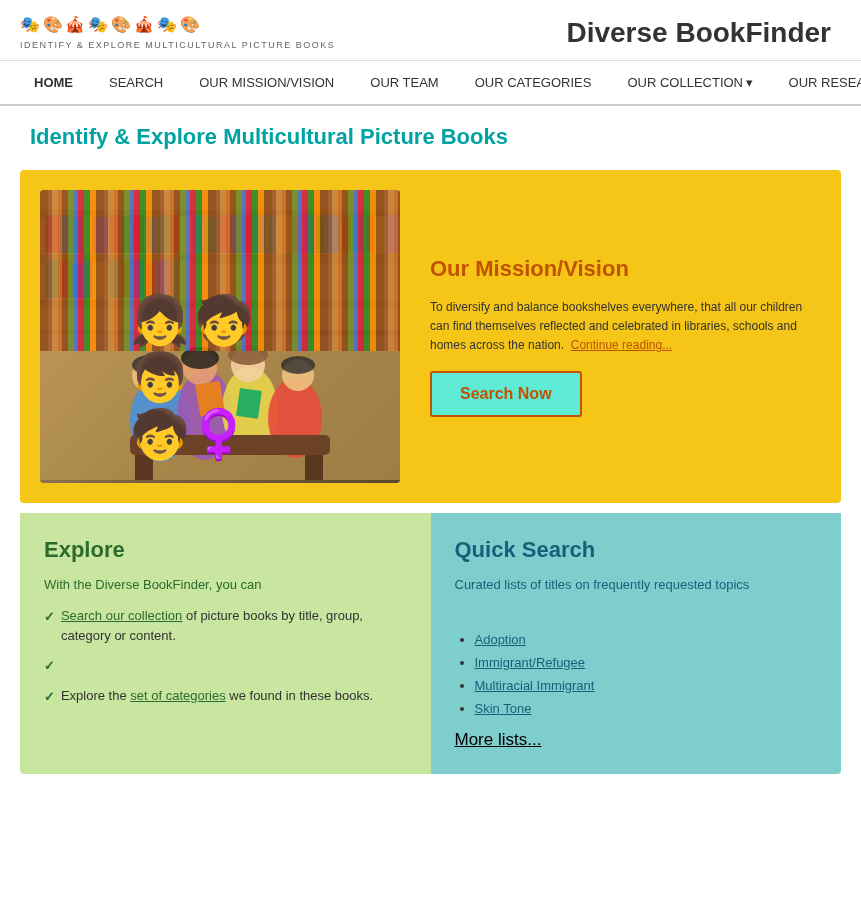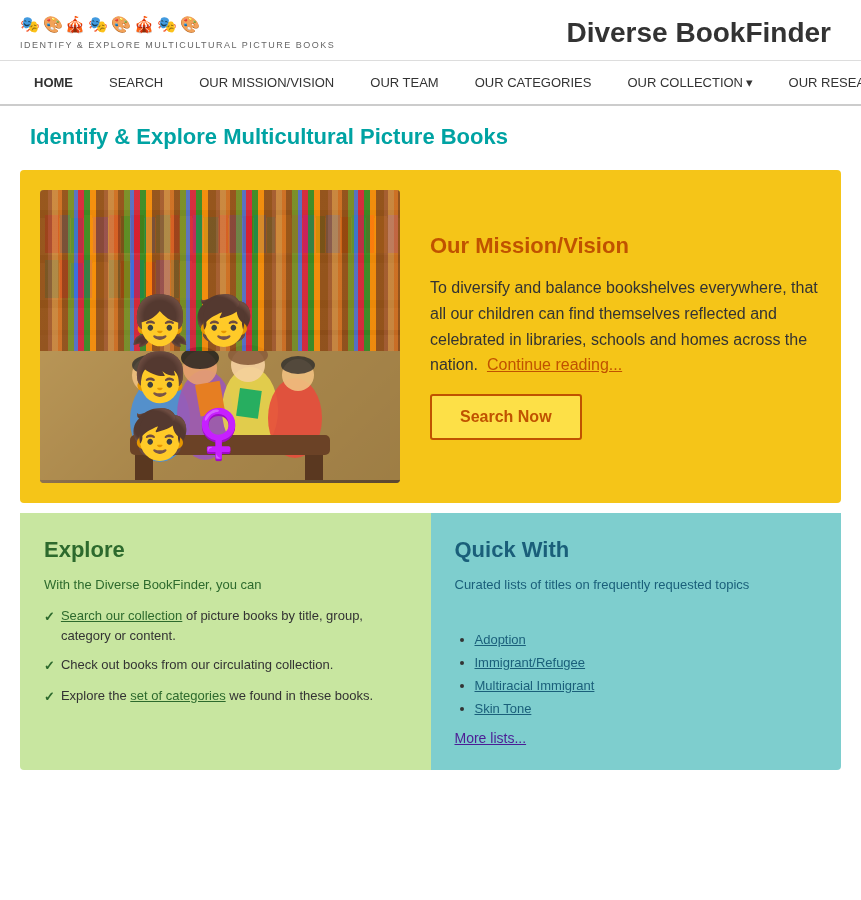--- a/index.html
+++ b/index.html
@@ -129,33 +129,33 @@
       flex-direction: column;
       justify-content: center;
       gap: 16px;
     }
     .mission-title {
       font-size: 22px;
       font-weight: bold;
       color: #c05200;
     }
     .mission-text {
-      font-size: 16px;
+      font-size: 12px;
       color: #333;
       line-height: 1.6;
     }
     .continue-link {
       color: #c05200;
       text-decoration: underline;
       cursor: pointer;
     }
     .search-now-btn {
       display: inline-block;
       padding: 12px 28px;
-      background: #fde047;
+      background: #5eead4;
       border: 2px solid #c05200;
       color: #c05200;
       font-size: 16px;
       font-weight: bold;
       border-radius: 3px;
       cursor: pointer;
       width: fit-content;
     }
 
     
@@ -221,24 +221,24 @@
     .quick-list-items li {
       margin-bottom: 8px;
       font-size: 13px;
     }
     .quick-list-items li a {
       color: #1a5f7a;
       text-decoration: underline;
       cursor: pointer;
     }
     .more-lists-link {
-      color: #4c1d95;
+      color: #000000;
       text-decoration: underline;
       cursor: pointer;
-      font-size: 14px;
+      font-size: 17px;
     }
 
     
     .logo-icon-row {
       display: flex;
       gap: 3px;
       margin-bottom: 4px;
     }
     .logo-icon-row span {
       font-size: 16px;
@@ -376,30 +376,29 @@
 
   <div class="explore-section">
     <div class="section-heading">Explore</div>
     <div class="explore-desc">With the Diverse BookFinder, you can</div>
     <div class="check-item">
       <span class="check-icon">✓</span>
       <span><a class="check-link">Search our collection</a><span> of picture books by title, group, category or content.</span></span>
     </div>
     <div class="check-item">
       <span class="check-icon">✓</span>
-      <span>Check out books from our circulating collection.</span>
     </div>
     <div class="check-item">
       <span class="check-icon">✓</span>
       <span><span>Explore the </span><a class="check-link">set of categories</a><span> we found in these books.</span></span>
     </div>
   </div>
 
   <div class="quick-lists-section">
-    <div class="section-heading">Quick With</div>
+    <div class="section-heading">Quick Search</div>
     <div class="quick-desc">Curated lists of titles on frequently requested topics</div>
     <ul class="quick-list-items">
       <li><a>Adoption</a></li>
       <li><a>Immigrant/Refugee</a></li>
       <li><a>Multiracial Immigrant</a></li>
       <li><a>Skin Tone</a></li>
     </ul>
     <a class="more-lists-link">More lists...</a>
   </div>
 

